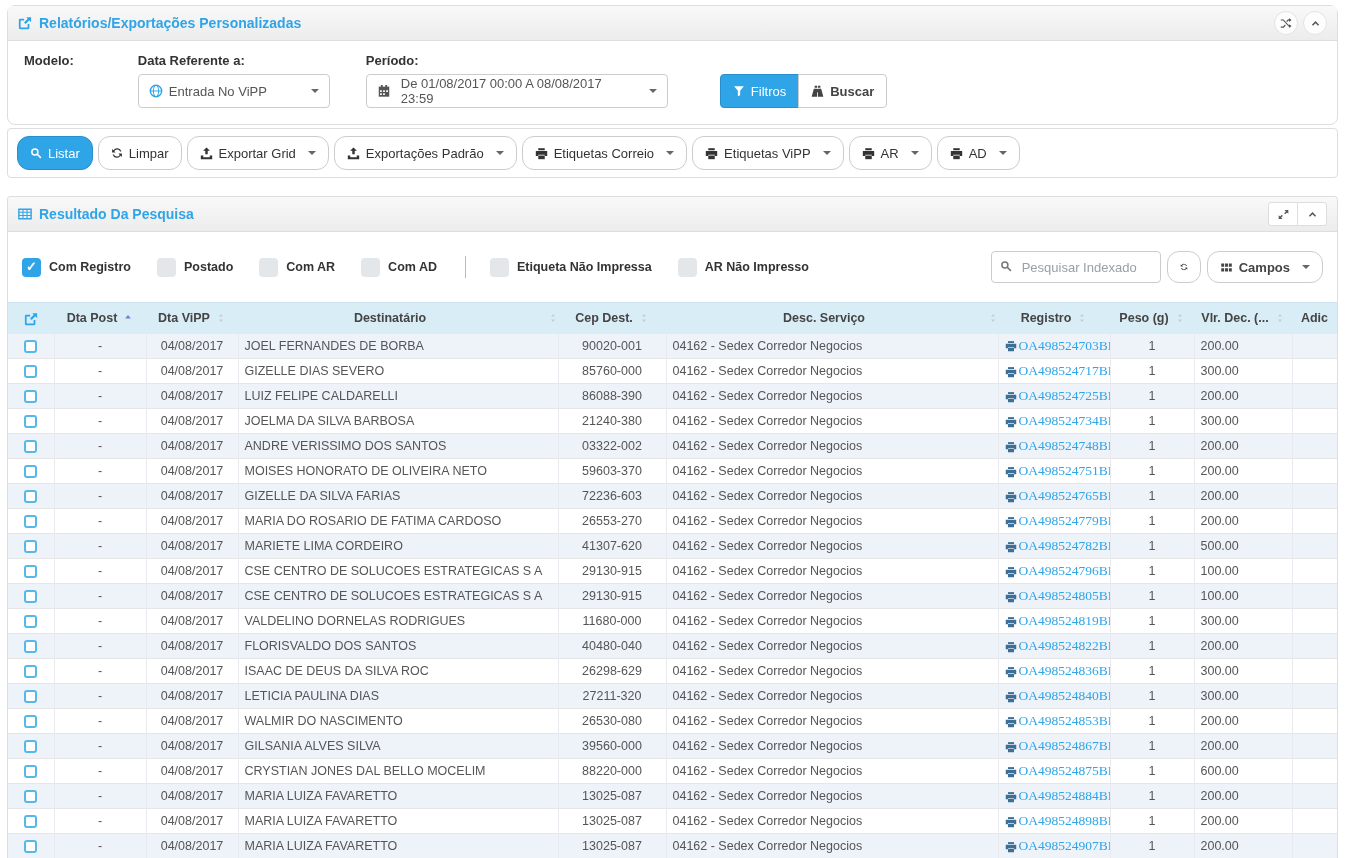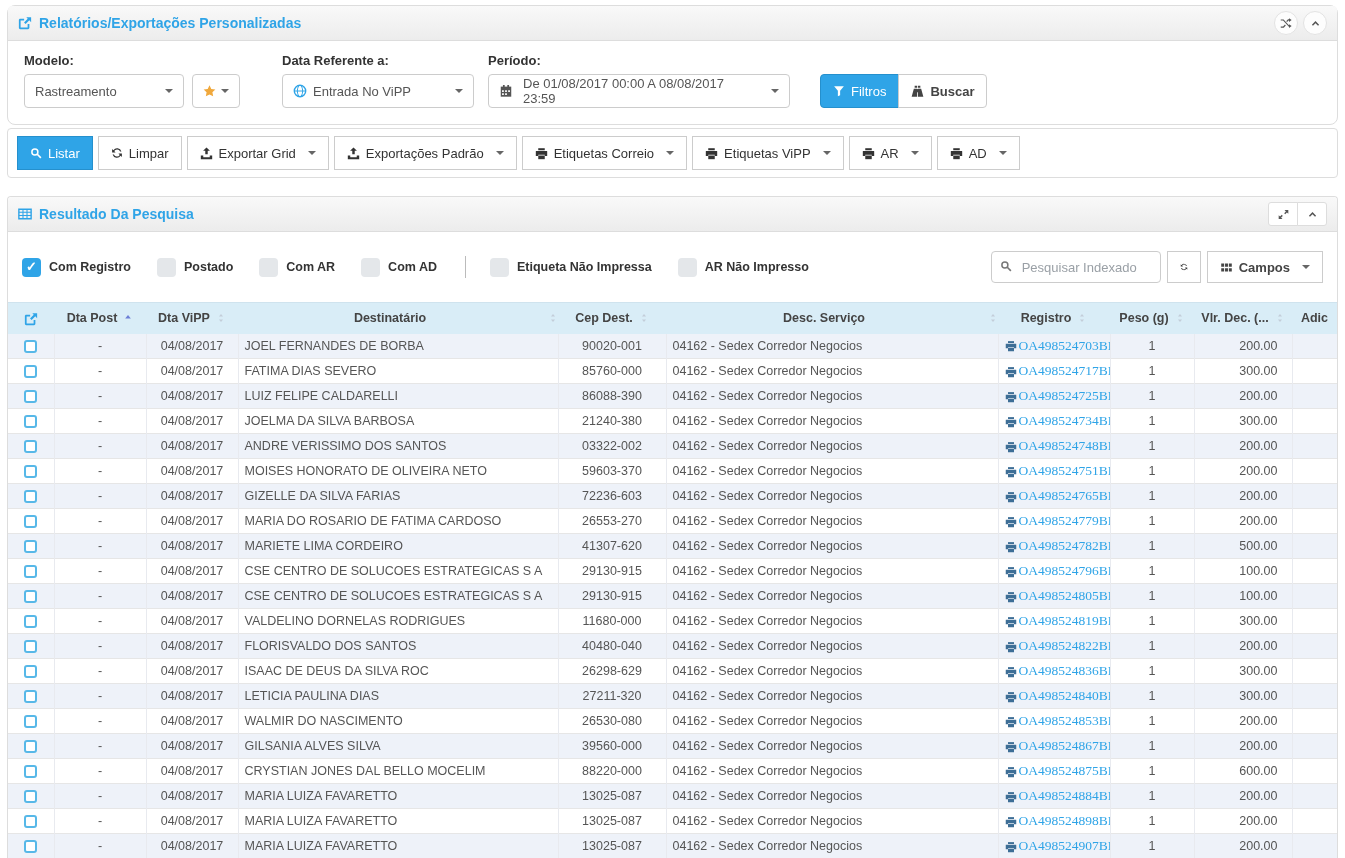--- a/index.html
+++ b/index.html
@@ -21,35 +21,35 @@
   .panel-title { color:#2fa4e7; font-weight:bold; font-size:14px; display:flex; align-items:center; gap:7px; }
   .heading-tools { margin-left:auto; display:flex; gap:5px; }
   .tool-circle { width:24px; height:24px; border-radius:50%; background:#fdfdfd; border:1px solid #e3e3e3;
     display:flex; align-items:center; justify-content:center; color:#555; cursor:pointer; }
   .tool-square { width:30px; height:24px; background:#fff; border:1px solid #ddd;
     display:flex; align-items:center; justify-content:center; color:#555; cursor:pointer; }
   .tool-square:first-child{ border-radius:3px 0 0 3px; }
   .tool-square:last-child{ border-radius:0 3px 3px 0; margin-left:-1px; }
 
   
-  .filters { display:flex; padding:12px 16px 16px 16px; gap:0; }
+  .filters { display:flex; padding:12px 16px 16px 16px; gap:22px; }
   .fgroup { display:flex; flex-direction:column; }
   .flabel { font-weight:bold; margin-bottom:6px; font-size:13px; }
   .control { height:34px; border:1px solid #ccc; border-radius:4px; background:#fff;
     display:flex; align-items:center; padding:0 10px; color:#555; cursor:pointer; }
   .control .grow { flex:1; }
   .sel-modelo { width:160px; }
   .btn-star { width:48px; justify-content:center; gap:5px; color:#f0a83c; margin-left:8px; }
   .sel-dataref { width:192px; gap:6px; margin-right:14px; }
   .sel-dataref .globe { color:#2fa4e7; }
   .inp-periodo { width:302px; gap:10px; color:#555; }
   .grp-modelo { margin-right:42px; }
   .grp-periodo { margin-right:30px; }
   .btn-pair { display:flex; align-self:flex-end; }
-  .btn { height:34px; border:1px solid #ccc; border-radius:0; background:#fff; color:#333;
+  .btn { height:34px; border:1px solid #ccc; border-radius:12px; background:#fff; color:#333;
     display:inline-flex; align-items:center; gap:6px; padding:0 12px; font-size:13px; cursor:pointer; white-space:nowrap; }
   .btn-primary { background:#2fa4e7; border-color:#2590cd; color:#fff; }
   .btn-filtros { border-radius:4px 0 0 4px; }
   .btn-buscar { border-radius:0 4px 4px 0; margin-left:-1px; font-weight:bold; color:#444; }
 
   
   .action-bar { margin:3px 7px 0 7px; border:1px solid #ddd; border-radius:4px; background:#fff;
     padding:7px 9px; display:flex; gap:5px; }
 
   
@@ -78,21 +78,21 @@
   .sort-dual { color:#c3ced9; }
   .sort-active { color:#6c7ed6; }
   tbody tr { height:25px; border-bottom:1px solid #e6e6e6; }
   tbody tr:nth-child(odd) { background:#eef2f9; }
   tbody td { font-size:12.5px; color:#555; border-right:1px solid #e8eaef; padding:0 6px;
     overflow:hidden; white-space:nowrap; }
   tbody td:last-child { border-right:none; }
   col.c-sel{width:46px} col.c-dtapost{width:92px} col.c-dtavipp{width:92px}
   col.c-dest{width:320px} col.c-cep{width:108px} col.c-serv{width:332px}
   col.c-reg{width:112px} col.c-peso{width:84px} col.c-vlr{width:98px} col.c-adic{width:45px}
-  td.t-c{text-align:center} td.t-r{text-align:right; padding-right:14px}
+  td.t-c{text-align:center} td.t-r{padding-right:14px}
   .rowcheck { display:inline-block; width:13px; height:13px; border:2px solid #57b8e8; border-radius:3px;
     background:#fff; cursor:pointer; vertical-align:middle; }
   .reg-link { color:#2fa4e7; text-decoration:none; font-family:"Liberation Serif", serif; font-size:13.5px; cursor:pointer; }
   .reg-print { color:#3d6e96; margin-right:2px; }
   th.th-share { color:#2fa4e7; }
 </style>
 </head>
 <body>
 
 <svg width="0" height="0" style="position:absolute">
@@ -185,32 +185,20 @@
           <svg class="icon i11">
             <use href="#i-chevup"></use>
           </svg>
         </span>
     </div>
   </div>
 
   <div class="filters">
     <div class="fgroup grp-modelo">
       <span class="flabel">Modelo:</span>
-      <div style="display:flex">
-        <div class="control sel-modelo">
-          <span class="grow">Rastreamento</span>
-          <span class="caret"></span>
-        </div>
-        <div class="control btn-star">
-          <svg class="icon i14">
-              <use href="#i-star"></use>
-            </svg>
-          <span class="caret" style="margin-left:0"></span>
-        </div>
-      </div>
     </div>
 
     <div class="fgroup">
       <span class="flabel">Data Referente a:</span>
       <div class="control sel-dataref">
         <svg class="icon i14 globe">
             <use href="#i-globe"></use>
           </svg>
         <span class="grow">Entrada No ViPP</span>
         <span class="caret"></span>
@@ -456,21 +444,21 @@
             </svg><a class="reg-link">OA498524703BR</a>
     </td>
     <td class="t-c">1</td>
     <td class="t-r">200.00</td>
     <td></td>
   </tr>
         <tr>
     <td class="t-c"><span class="rowcheck"></span></td>
     <td class="t-c">-</td>
     <td class="t-c">04/08/2017</td>
-    <td>FATIMA DIAS SEVERO</td>
+    <td>GIZELLE DIAS SEVERO</td>
     <td class="t-c">85760-000</td>
     <td>04162 - Sedex Corredor Negocios</td>
     <td>
       <svg class="icon i12 reg-print">
               <use href="#i-print"></use>
             </svg><a class="reg-link">OA498524717BR</a>
     </td>
     <td class="t-c">1</td>
     <td class="t-r">300.00</td>
     <td></td>

